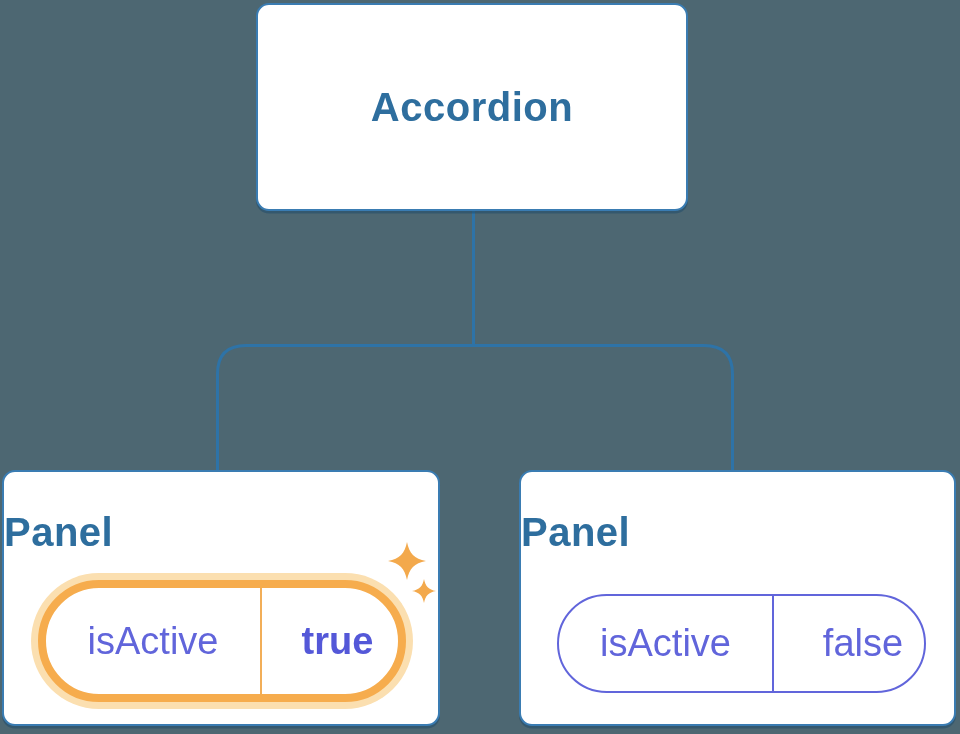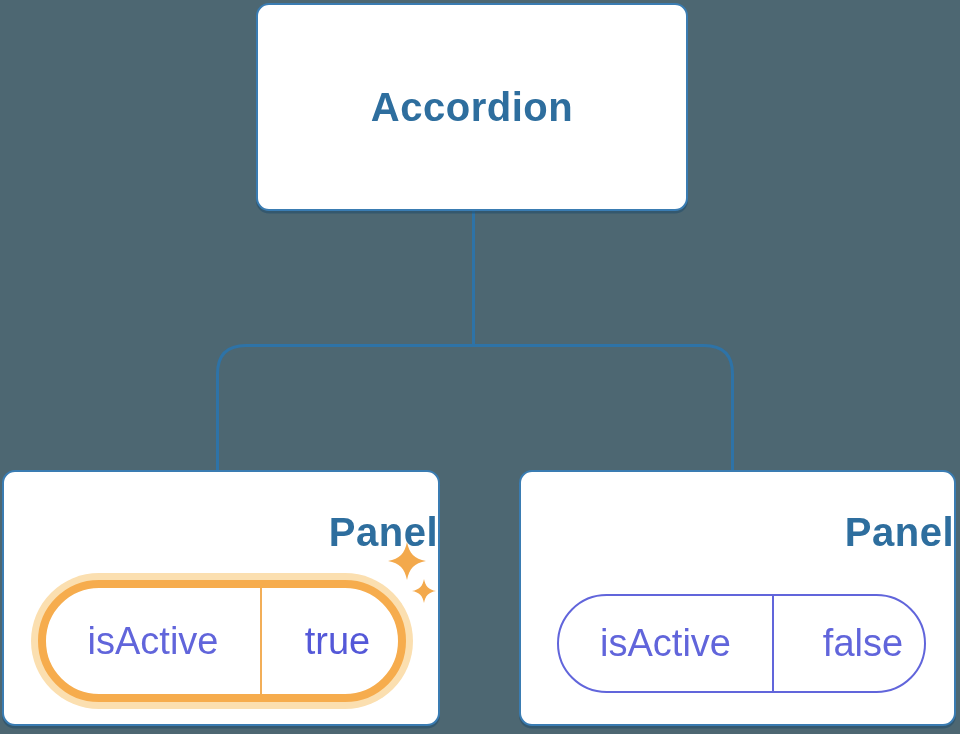--- a/index.html
+++ b/index.html
@@ -37,21 +37,21 @@
   .node-label, .panel-title {
     color: var(--title-text, #2e6e9e);
     font-size: 40px;
     font-weight: 600;
     letter-spacing: 0.5px;
   }
   .panel-left  { left: 2px;   top: 470px; width: 438px; height: 256px; }
   .panel-right { left: 519px; top: 470px; width: 437px; height: 256px; }
   .panel-title {
     position: absolute; left: 0; right: 0; top: 36px;
-    text-align: right; line-height: 48px;
+    text-align: left; line-height: 48px;
   }
 
   .pill {
     position: absolute;
     background: #ffffff;
     border-radius: 999px;
     display: flex;
     box-sizing: border-box;
     align-items: stretch;
   }
@@ -60,21 +60,21 @@
     color: var(--state-text, #6165db);
     font-size: 38px;
   }
   .pill-active {
     left: 34px; top: 108px;   
     width: 368px; height: 122px;
     border: 8px solid var(--active-ring, #f6ac4d);
     box-shadow: 0 0 0 7px var(--active-halo, #fbdfb0);
   }
   .pill-active .cell.key { width: 214px; border-right: 2px solid var(--active-divider, #f2ae58); }
-  .pill-active .cell.val { flex: 1; font-weight: 400; color: var(--state-value-active, #5458d8); padding-left: 15px; }
+  .pill-active .cell.val { flex: 1; font-weight: 700; color: var(--state-value-active, #5458d8); padding-left: 15px; }
 
   .pill-inactive {
     left: 36px; top: 122px;   
     width: 369px; height: 99px;
     border: 2px solid var(--inactive-ring, #6165db);
   }
   .pill-inactive .cell.key { width: 213px; border-right: 2px solid var(--inactive-ring, #6165db); }
   .pill-inactive .cell.val { flex: 1; margin-left: 28px; }
 
   svg.sparkles {

